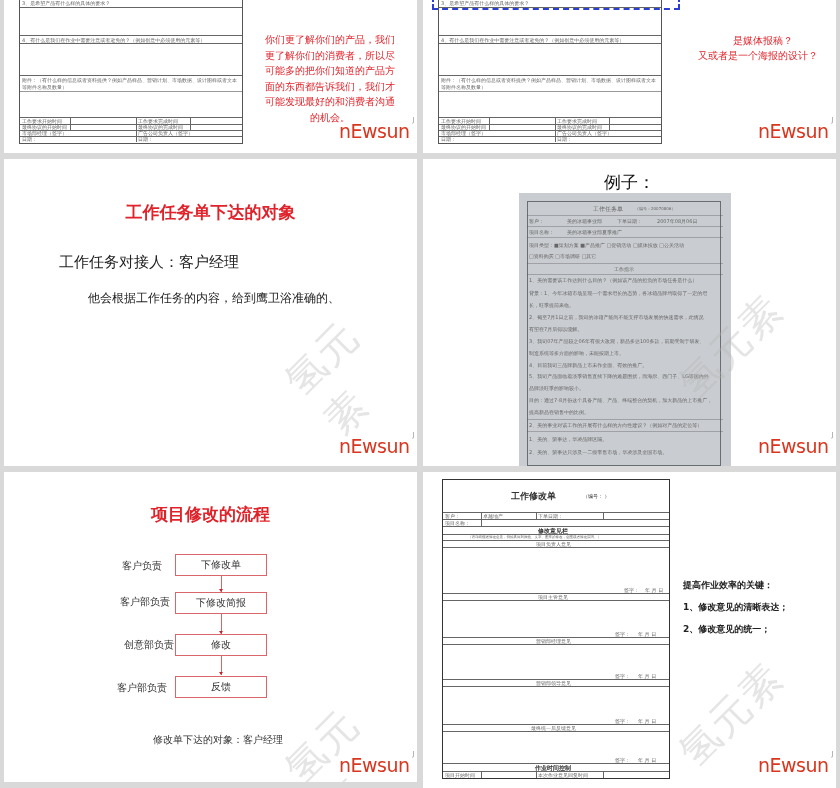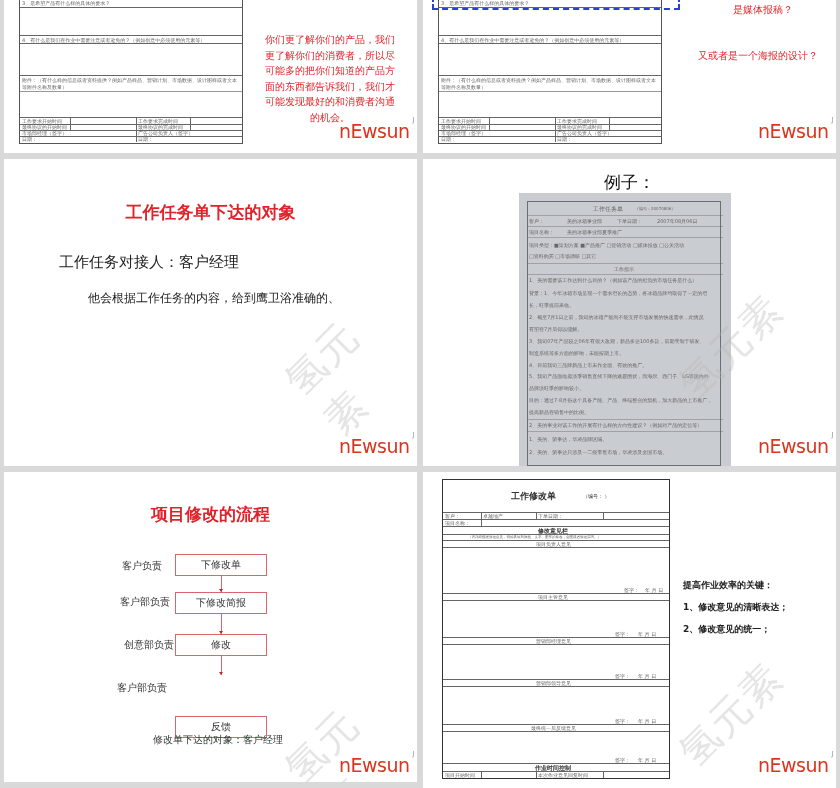--- a/index.html
+++ b/index.html
@@ -76,21 +76,21 @@
     <div class="ftext" style="left:118px;top:127px;">工作要求完成时间</div>
     <div class="ftext" style="left:2px;top:133px;">最终协议的开始时间</div>
     <div class="ftext" style="left:118px;top:133px;">最终协议的完成时间</div>
     <div class="ftext" style="left:2px;top:139px;">市场部经理（签字）</div>
     <div class="ftext" style="left:118px;top:139px;">广告公司负责人（签字）</div>
     <div class="ftext" style="left:2px;top:145px;">日期：</div>
     <div class="ftext" style="left:118px;top:145px;">日期：</div>
   </div>
 
   <div style="position:absolute;left:9px;top:-2px;width:244px;height:20px;border:2px dashed #2b3fd1;border-top:none;"></div>
-  <div class="red" style="position:absolute;left:270px;top:13px;width:140px;text-align:center;font-size:10px;">是媒体报稿？</div>
+  <div class="red" style="position:absolute;left:270px;top:44px;width:140px;text-align:center;font-size:10px;">是媒体报稿？</div>
   <div class="red" style="position:absolute;left:260px;top:59px;width:150px;text-align:center;font-size:10px;">又或者是一个海报的设计？</div>
   <div class="logo" style="left:335px;top:130px;"><span>nEwsun</span><sup>JWT</sup></div>
 </div>
 
 <div class="slide" style="left:4px;top:159px;width:413px;height:307px;">
   <div class="title-red" style="top:42px;font-size:17px;">工作任务单下达的对象</div>
   <div style="position:absolute;left:55px;top:94px;font-size:15px;color:#222;">工作任务对接人：客户经理</div>
   <div style="position:absolute;left:84px;top:131px;font-size:12px;color:#222;text-align:center;">他会根据工作任务的内容，给到鹰卫浴准确的、</div>
   <div class="wm" style="left:290px;top:150px;">氢元素</div>
   <div class="logo" style="left:335px;top:276px;"><span>nEwsun</span><sup>JWT</sup></div>
@@ -150,21 +150,21 @@
   <div class="flow-box" style="left:171px;top:120px;width:90px;height:20px;line-height:20px;"><span>下修改简报</span></div>
   <div class="flow-line" style="left:217px;top:141px;height:21px;"></div>
   <div class="flow-arrow" style="left:215px;top:159px;"></div>
 
   <div class="flow-label" style="left:113px;top:166px;margin-left:7px;">创意部负责</div>
   <div class="flow-box" style="left:171px;top:162px;width:90px;height:20px;line-height:20px;"><span>修改</span></div>
   <div class="flow-line" style="left:217px;top:183px;height:20px;"></div>
   <div class="flow-arrow" style="left:215px;top:200px;"></div>
 
   <div class="flow-label" style="left:113px;top:209px;">客户部负责</div>
-  <div class="flow-box" style="left:171px;top:204px;width:90px;height:20px;line-height:20px;margin-top:40px;"><span>反馈</span></div>
+  <div class="flow-box" style="left:171px;top:204px;width:90px;height:20px;line-height:20px;"><span>反馈</span></div>
 
   <div style="position:absolute;left:149px;top:261px;font-size:10px;color:#333;">修改单下达的对象：客户经理</div>
   <div class="wm" style="left:290px;top:225px;">氢元素</div>
   <div class="logo" style="left:335px;top:282px;"><span>nEwsun</span><sup>JWT</sup></div>
 </div>
 
 <div class="slide" style="left:423px;top:472px;width:413px;height:350px;">
   <div class="form" style="left:19px;top:7px;width:226px;height:298px;border-color:#333;">
     <div class="ftext" style="left:68px;top:10px;font-size:9px;color:#333;font-weight:bold;">工作修改单</div>
     <div class="ftext" style="left:140px;top:13px;font-size:5px;color:#333;">（编号：               ）</div>

